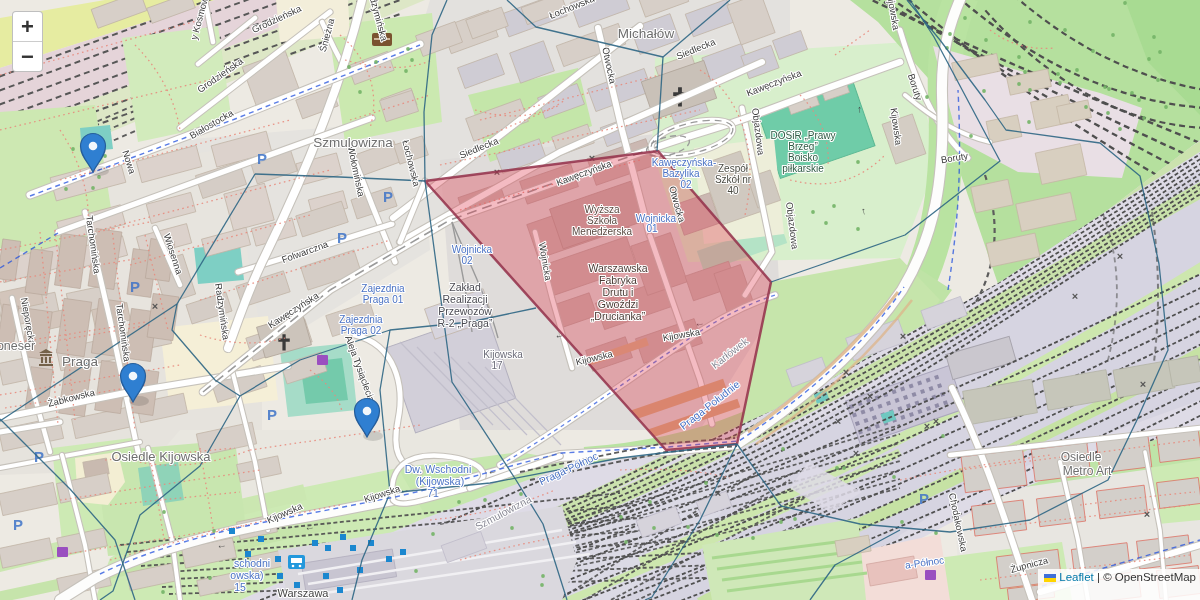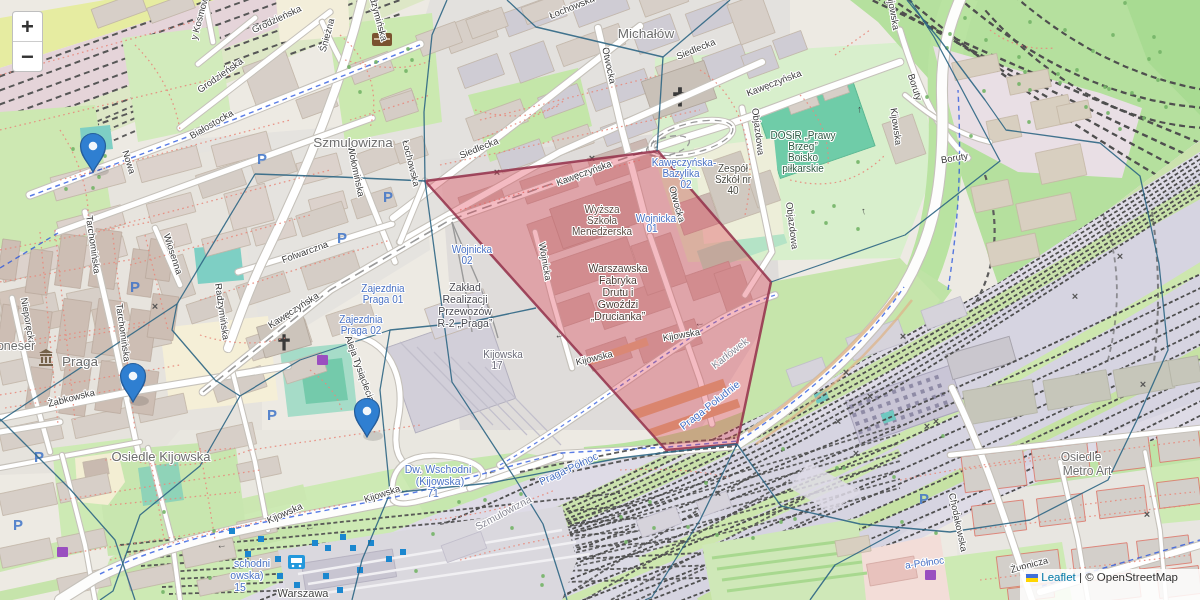--- a/index.html
+++ b/index.html
@@ -1,18 +1,18 @@
 <!DOCTYPE html>
 <html><head><meta charset="utf-8"><style>
 html,body{margin:0;padding:0;}
 #map{position:relative;width:1200px;height:600px;overflow:hidden;font-family:"Liberation Sans",sans-serif;background:#edeae3;}
 #zoomctl{position:absolute;left:12px;top:11px;width:29px;background:#fff;border:1.5px solid rgba(0,0,0,0.25);border-radius:4px;z-index:10;}
 #zoomctl div{width:29px;height:29px;line-height:29px;text-align:center;font-size:22px;font-weight:bold;color:#333;}
 #zoomctl div:first-child{border-bottom:1px solid #ccc;}
-#attr{position:absolute;right:0;bottom:0;height:31px;line-height:17px;background:rgba(255,255,255,0.85);padding:0 22px 0 6px;font-size:11.5px;color:#333;z-index:10;white-space:nowrap;}
+#attr{position:absolute;right:0;bottom:0;height:31px;line-height:17px;background:rgba(255,255,255,0.85);padding:0 4px 0 6px;font-size:11.5px;color:#333;z-index:10;white-space:nowrap;}
 #attr a{color:#0078A8;text-decoration:none;}
 .flag{display:inline-block;width:12px;height:8px;vertical-align:-1px;}
 </style></head>
 <body>
 <div id="map">
 <svg width="1200" height="600" viewBox="0 0 1200 600" font-family="Liberation Sans, sans-serif">
       <defs>
 <clipPath id="yardC">
           <polygon points="240,600 420,520 560,468 690,448 800,398 900,338 1000,282 1105,212 1200,140 1200,425 1100,458 1000,497 918,540 868,600"></polygon>
         </clipPath>

